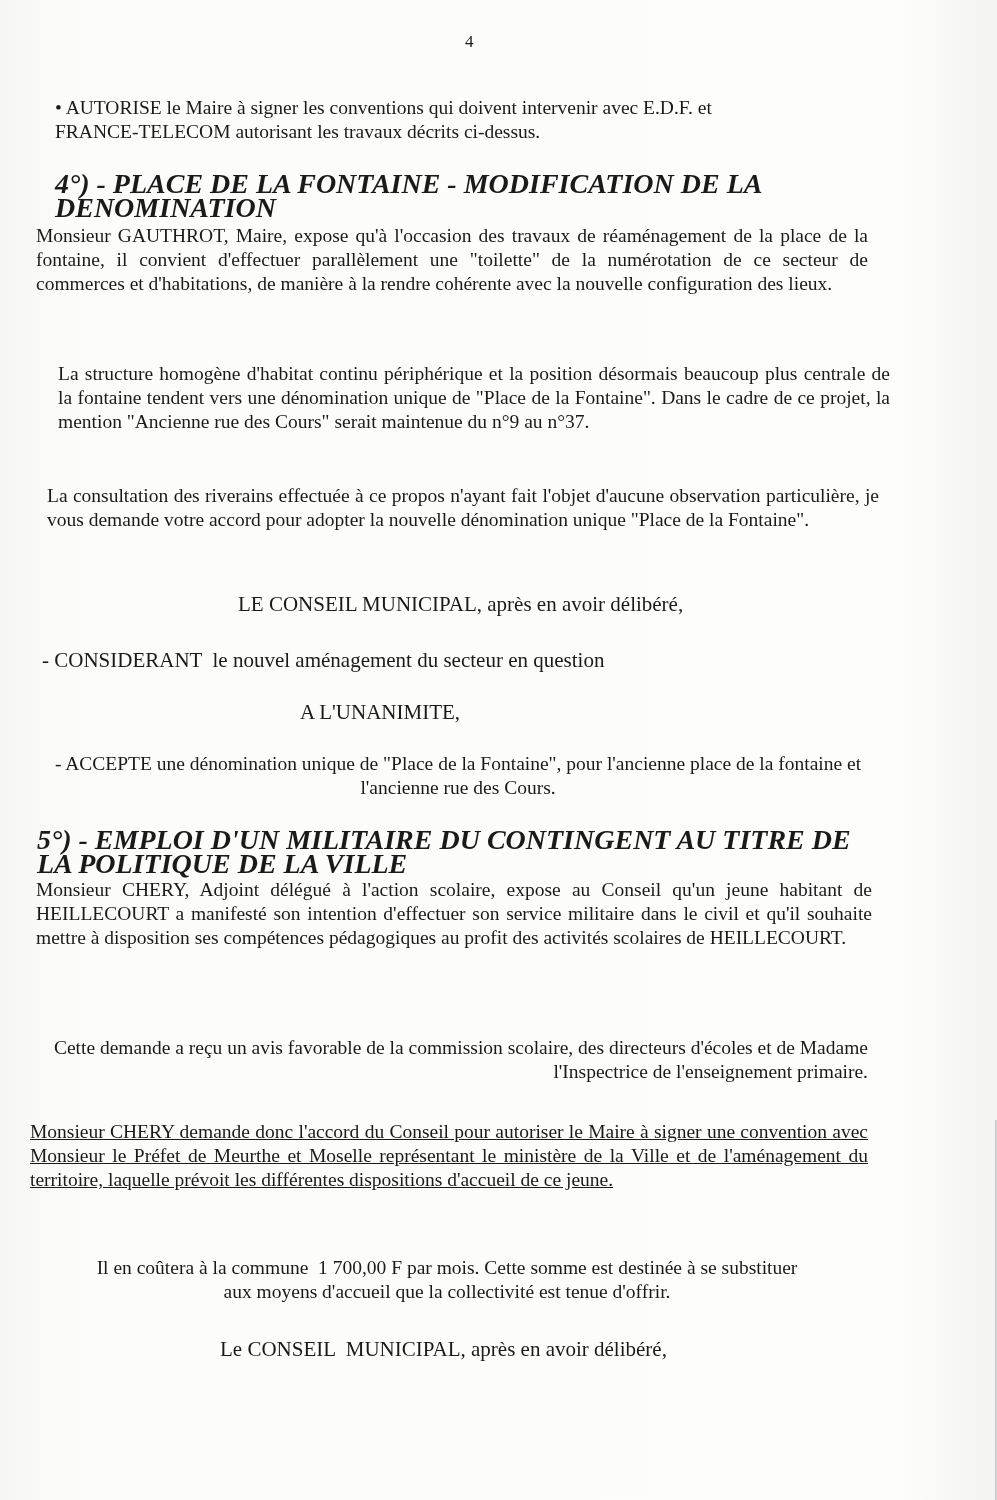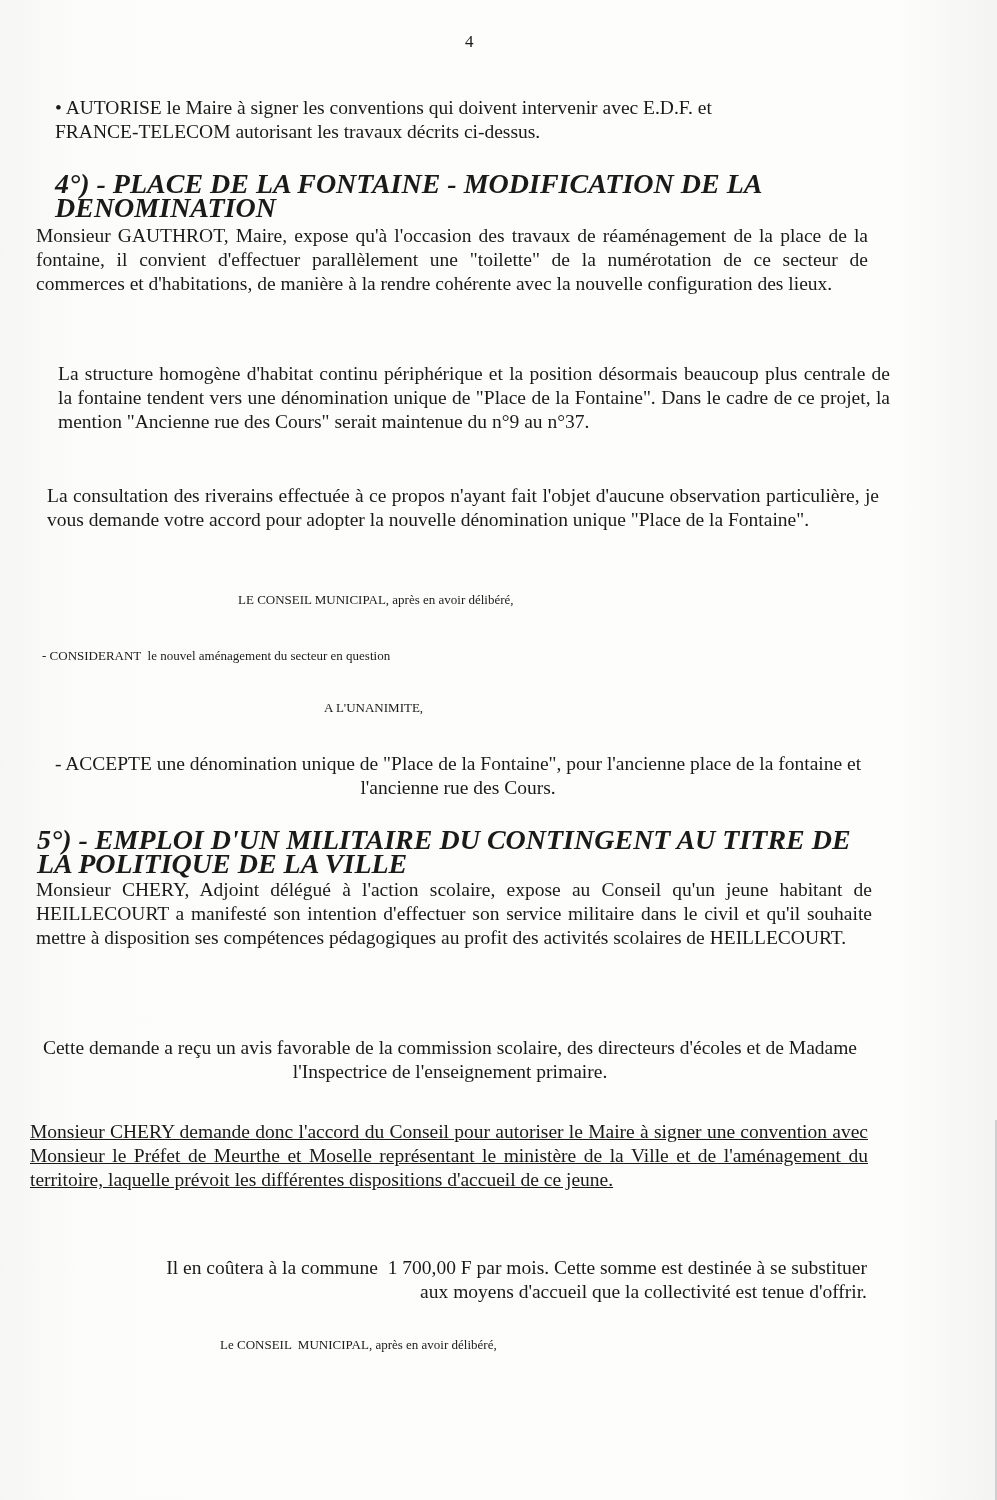--- a/index.html
+++ b/index.html
@@ -8,21 +8,21 @@
     background: #fbfbfa;
     font-family: "Liberation Serif", serif;
     color: #1a1a1a;
     position: relative;
   }
   .page { position: absolute; inset: 0; background: linear-gradient(90deg,#f6f6f4 0%,#fcfcfb 8%,#fdfdfc 90%,#f3f3f1 100%); }
   .pn { position: absolute; top: 32px; left: 465px; font-size: 17px; }
   .blk { position: absolute; font-size: 19.5px; line-height: 24px; text-align: justify; }
   .blk p { margin: 0; }
   .h { position: absolute; font-size: 28px; font-weight: bold; font-style: italic; line-height: 24px; }
-  .center { position: absolute; font-size: 13px; }
+  .center { position: absolute; font-size: 21px; }
   .edge { position: absolute; right: 0; top: 1120px; width: 2px; height: 380px; background: #cfcfcf; }
 </style>
 </head>
 <body>
 
 <div class="page">
   <div class="pn">4</div>
 
   <div class="blk" style="left:55px; top:96px; width:760px; text-align:left;">
     <p>• AUTORISE le Maire à signer les conventions qui doivent intervenir avec E.D.F. et</p>
@@ -30,30 +30,30 @@
   </div>
 
   <div class="h" style="left:55px; top:172px; width:800px;">4°) - PLACE DE LA FONTAINE - MODIFICATION DE LA DENOMINATION</div>
 
   <div class="blk" style="left:36px; top:224px; width:832px;">Monsieur GAUTHROT, Maire, expose qu'à l'occasion des travaux de réaménagement de la place de la fontaine, il convient d'effectuer parallèlement une "toilette" de la numérotation de ce secteur de commerces et d'habitations, de manière à la rendre cohérente avec la nouvelle configuration des lieux.</div>
   <div class="blk" style="left:50px; top:362px; width:832px;margin-left:8px;">La structure homogène d'habitat continu périphérique et la position désormais beaucoup plus centrale de la fontaine tendent vers une dénomination unique de "Place de la Fontaine". Dans le cadre de ce projet, la mention "Ancienne rue des Cours" serait maintenue du n°9 au n°37.</div>
   <div class="blk" style="left:47px; top:484px; width:832px;">La consultation des riverains effectuée à ce propos n'ayant fait l'objet d'aucune observation particulière, je vous demande votre accord pour adopter la nouvelle dénomination unique "Place de la Fontaine".</div>
 
   <div class="center" style="left:238px; top:592px;">LE CONSEIL MUNICIPAL, après en avoir délibéré,</div>
   <div class="center" style="left:42px; top:648px; white-space:pre;">- CONSIDERANT  le nouvel aménagement du secteur en question</div>
-  <div class="center" style="left:300px; top:700px;margin-left:24px;">A L'UNANIMITE,</div>
+  <div class="center" style="left:300px; top:700px;">A L'UNANIMITE,</div>
   <div class="blk" style="left:40px; top:752px; width:836px; text-align:center;">- ACCEPTE une dénomination unique de "Place de la Fontaine", pour l'ancienne place de la fontaine et l'ancienne rue des Cours.</div>
 
   <div class="h" style="left:37px; top:828px; width:838px;">5°) - EMPLOI D'UN MILITAIRE DU CONTINGENT AU TITRE DE LA POLITIQUE DE LA VILLE</div>
 
   <div class="blk" style="left:36px; top:878px; width:836px;">Monsieur CHERY, Adjoint délégué à l'action scolaire, expose au Conseil qu'un jeune habitant de HEILLECOURT a manifesté son intention d'effectuer son service militaire dans le civil et qu'il souhaite mettre à disposition ses compétences pédagogiques au profit des activités scolaires de HEILLECOURT.</div>
-  <div class="blk" style="left:32px; top:1036px; width:836px; text-align:center;">Cette demande a reçu un avis favorable de la commission scolaire, des directeurs d'écoles et de Madame l'Inspectrice de l'enseignement primaire.</div>
+  <div class="blk" style="left:32px; top:1036px; width:836px; text-align:right;">Cette demande a reçu un avis favorable de la commission scolaire, des directeurs d'écoles et de Madame l'Inspectrice de l'enseignement primaire.</div>
   <div class="blk" style="left:30px; top:1120px; width:838px;text-decoration:underline;">Monsieur CHERY demande donc l'accord du Conseil pour autoriser le Maire à signer une convention avec Monsieur le Préfet de Meurthe et Moselle représentant le ministère de la Ville et de l'aménagement du territoire, laquelle prévoit les différentes dispositions d'accueil de ce jeune.</div>
 
-  <div class="blk" style="left:27px; top:1256px; width:840px; text-align:right;">
+  <div class="blk" style="left:27px; top:1256px; width:840px; text-align:center;">
     <p style="white-space:pre;">Il en coûtera à la commune  1 700,00 F par mois. Cette somme est destinée à se substituer</p>
     <p>aux moyens d'accueil que la collectivité est tenue d'offrir.</p>
   </div>
 
   <div class="center" style="left:220px; top:1337px; white-space:pre;">Le CONSEIL  MUNICIPAL, après en avoir délibéré,</div>
 
   <div class="edge"></div>
 </div>
 
 </body></html>

